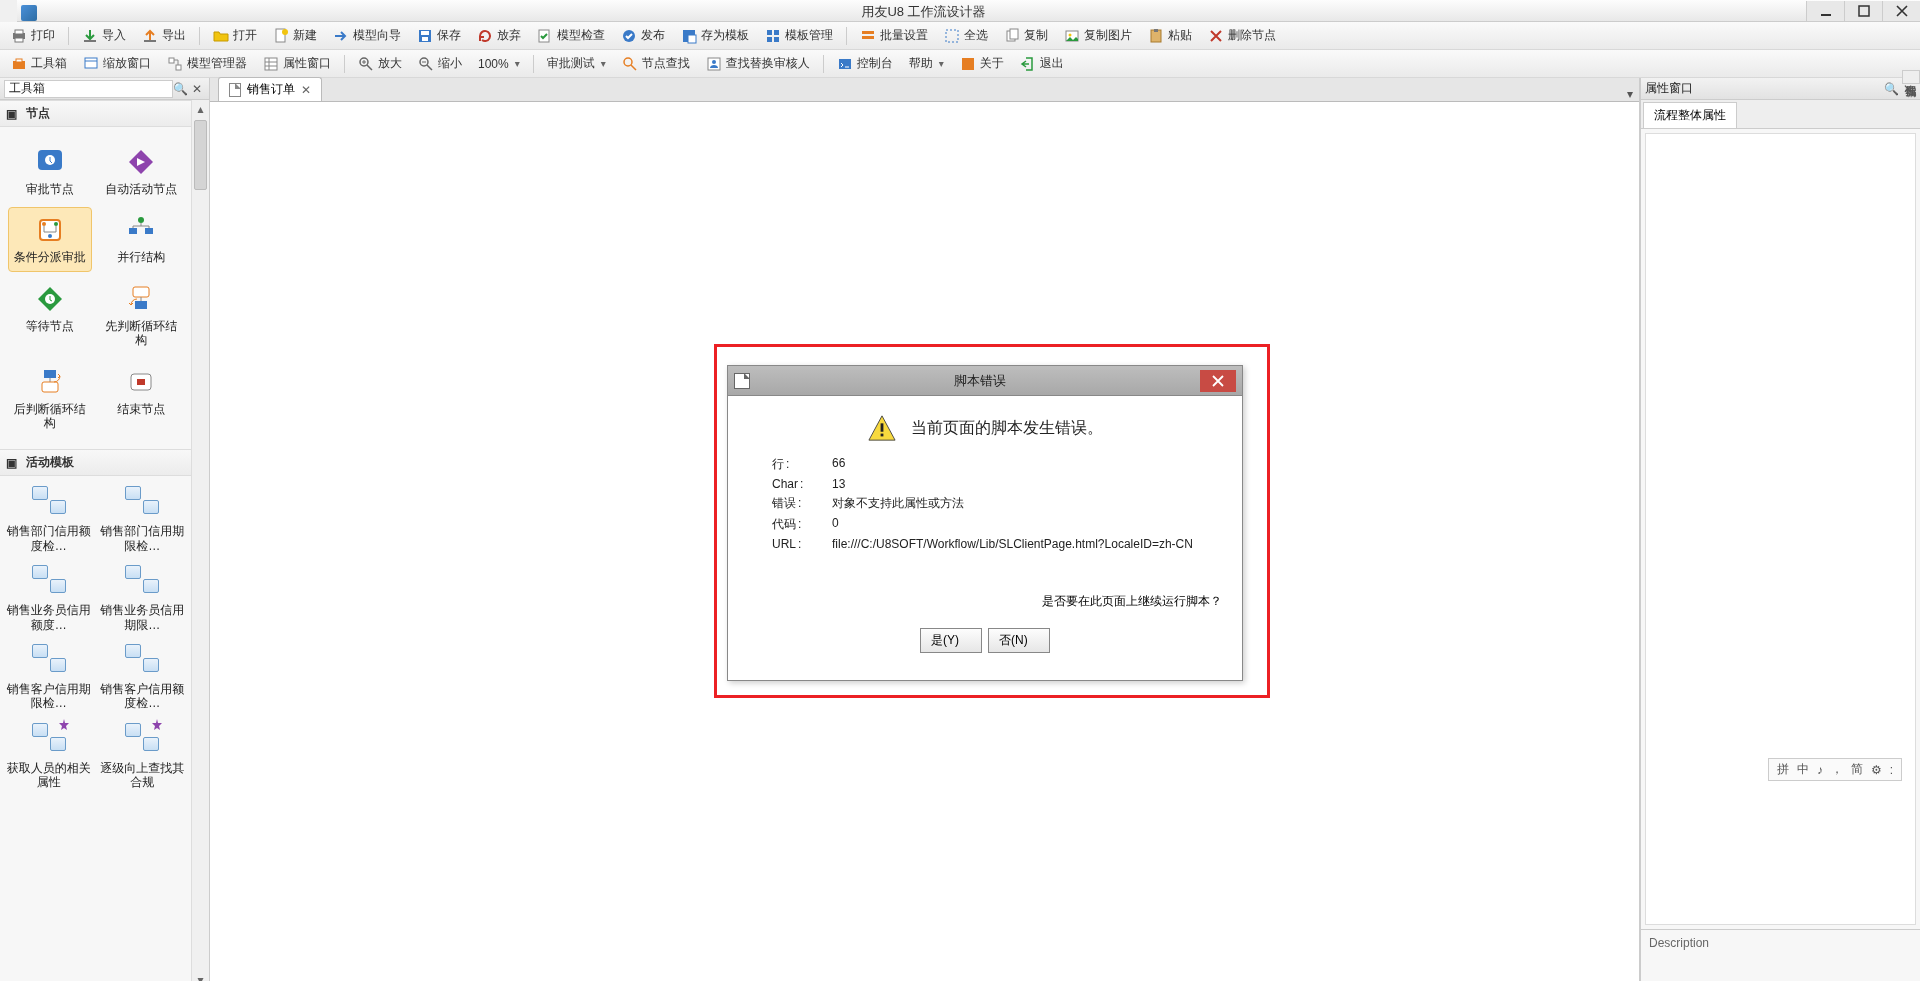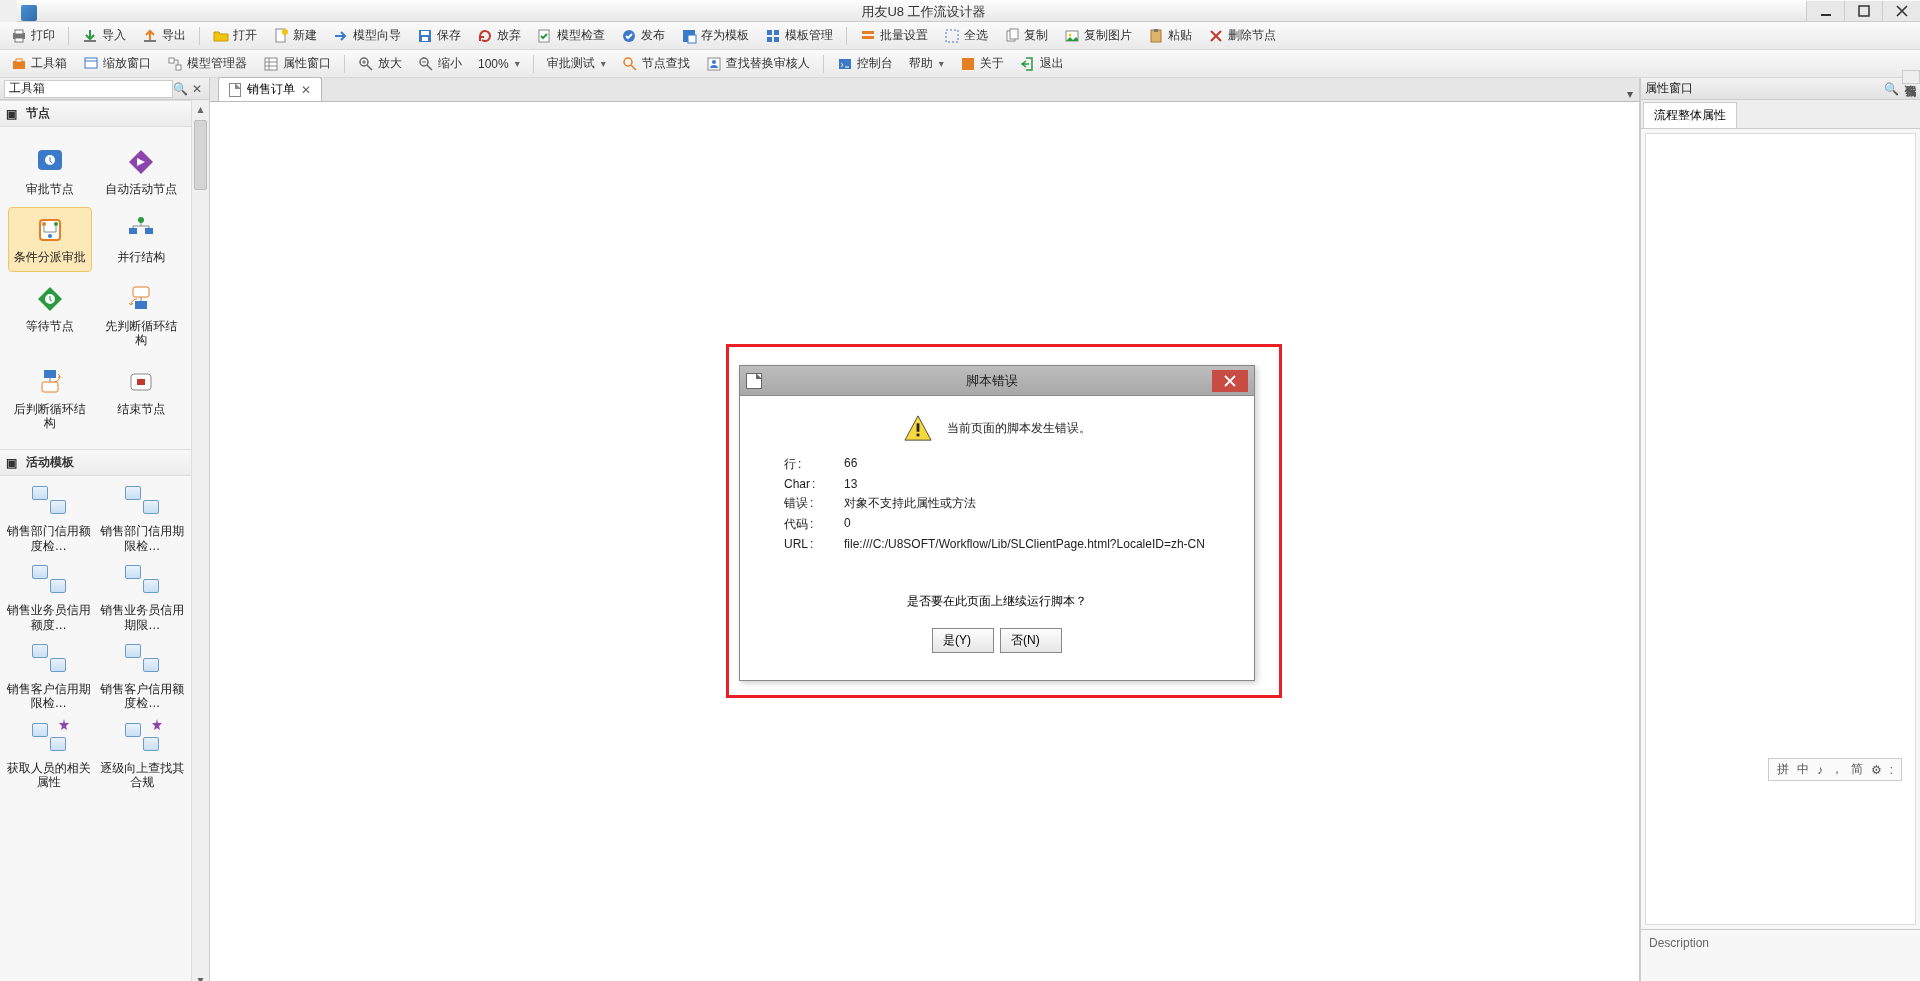--- a/index.html
+++ b/index.html
@@ -69,36 +69,36 @@
 .right-body { flex: 1; background: #fff; margin: 4px; border: 1px solid #ddd; }
 .right-desc { border-top: 1px solid #ccc; padding: 6px 8px; height: 60px; color: #666; }
 
 
 .ime-bar { position: absolute; right: 18px; bottom: 200px; background: #fafafa; border: 1px solid #ccc; display: flex; align-items: center; gap: 8px; padding: 2px 8px; font-size: 13px; color: #555; z-index: 5; }
 
 
 .side-tab { position: absolute; right: 0; top: 70px; width: 18px; writing-mode: vertical-rl; background: #eee; border: 1px solid #ccc; padding: 6px 1px; font-size: 11px; color: #555; cursor: pointer; }
 
 
-.red-frame { position: absolute; left: 516px; top: 242px; width: 556px; height: 354px; border: 3px solid #ec2024; z-index: 20; }
+.red-frame { position: absolute; left: 504px; top: 242px; width: 556px; height: 354px; border: 3px solid #ec2024; z-index: 20; }
 .dialog { position: absolute; left: 10px; top: 18px; width: 516px; height: 316px; background: #fff; border: 1px solid #888; box-shadow: 2px 2px 6px rgba(0,0,0,.2); }
 .dlg-title { height: 30px; background: linear-gradient(#bdbdbd, #a8a8a8); display: flex; align-items: center; padding: 0 6px; border-bottom: 1px solid #888; }
 .dlg-title .dlg-ico { width: 16px; height: 16px; background: #fff; border: 1px solid #666; margin-right: 10px; position: relative; }
 .dlg-title .dlg-ico::after { content:""; position:absolute; right:-1px; top:-1px; border:3px solid transparent; border-left-color:#666; border-bottom-color:#666; }
 .dlg-title .dlg-t { flex: 1; text-align: center; font-size: 13px; color: #222; }
 .dlg-close { width: 36px; height: 22px; background: #c84b44; display: flex; align-items: center; justify-content: center; cursor: pointer; }
 .dlg-close svg { width: 12px; height: 12px; }
 .dlg-body { padding: 12px 20px 8px; }
 .dlg-head { display: flex; align-items: center; justify-content: center; gap: 14px; padding: 6px 0 14px; }
 .warn-ico { width: 30px; height: 28px; }
-.dlg-msg { font-family: SimSun, monospace; font-size: 12px; color: #222; }
+.dlg-msg { font-family: SimSun, monospace; font-size: 16px; color: #222; }
 .dlg-grid { display: grid; grid-template-columns: 60px 1fr; row-gap: 4px; font-family: SimSun, monospace; font-size: 12px; color: #222; padding: 0 24px; }
 .dlg-grid .k::after { content: ":"; margin-left: 2px; }
 .dlg-grid .v { word-break: break-all; }
-.dlg-q { text-align: center; font-family: SimSun, monospace; margin-top: 42px; }
+.dlg-q { text-align: right; font-family: SimSun, monospace; margin-top: 42px; }
 .dlg-btns { display: flex; justify-content: center; gap: 6px; margin-top: 18px; }
 .dlg-btn { min-width: 62px; padding: 3px 10px; background: linear-gradient(#fdfdfd, #e6e6e6); border: 1px solid #888; cursor: pointer; font-family: SimSun, monospace; text-align: left; }
 
 
 .clr-blue { fill: #3a7ac8; } .clr-green { fill: #2a9a3e; } .clr-orange { fill: #e67e22; } .clr-gray { fill: #777; } .clr-yellow { fill: #f1c40f; }
 
 .left-inner { display: flex; flex: 1; overflow: hidden; }
 .left-content { flex: 1; display: flex; flex-direction: column; overflow: hidden; }
 </style>
 </head>

